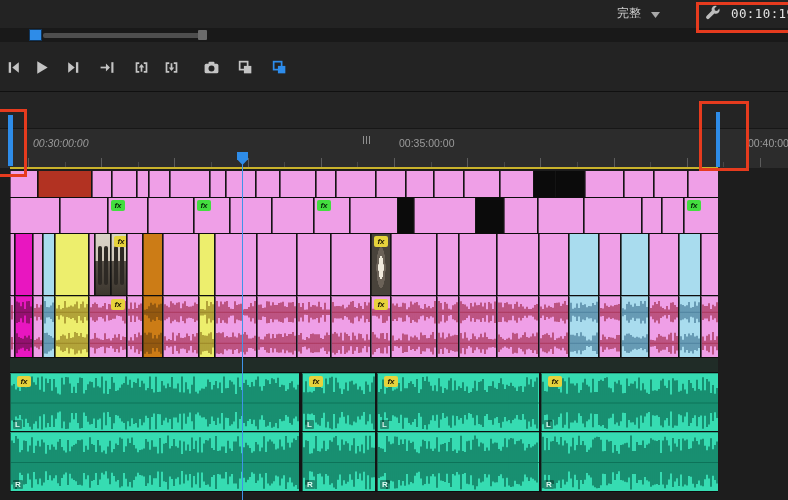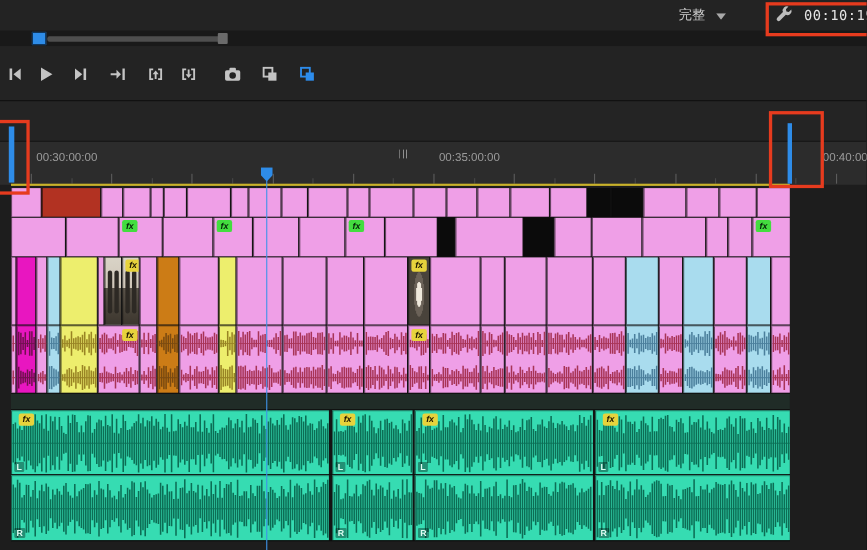--- a/index.html
+++ b/index.html
@@ -494,21 +494,21 @@
       <div class="tick minor" style="left: 431px;"></div>
       <div class="tick" style="left: 467px;"></div>
       <div class="tick minor" style="left: 504px;"></div>
       <div class="tick" style="left: 540px;"></div>
       <div class="tick minor" style="left: 577px;"></div>
       <div class="tick" style="left: 614px;"></div>
       <div class="tick minor" style="left: 650px;"></div>
       <div class="tick" style="left: 687px;"></div>
       <div class="tick minor" style="left: 723px;"></div>
       <div class="tick" style="left: 760px;"></div>
-      <span class="rlabel" style="left: 33px;">00:30:00:00</span>
+      <span class="rlabel" style="left: 33px; font-style: italic;">00:30:00:00</span>
       <span class="rlabel" style="left: 399px;">00:35:00:00</span>
       <span class="rlabel" style="left: 748px;">00:40:00:00</span>
     </div>
   <div class="ruler-marker"></div>
   <div class="workarea-bar"></div>
   <div class="seq-start-marker"></div>
   <div class="seq-end-marker"></div>
 
   <div class="top-bar">
     <div class="preset">

